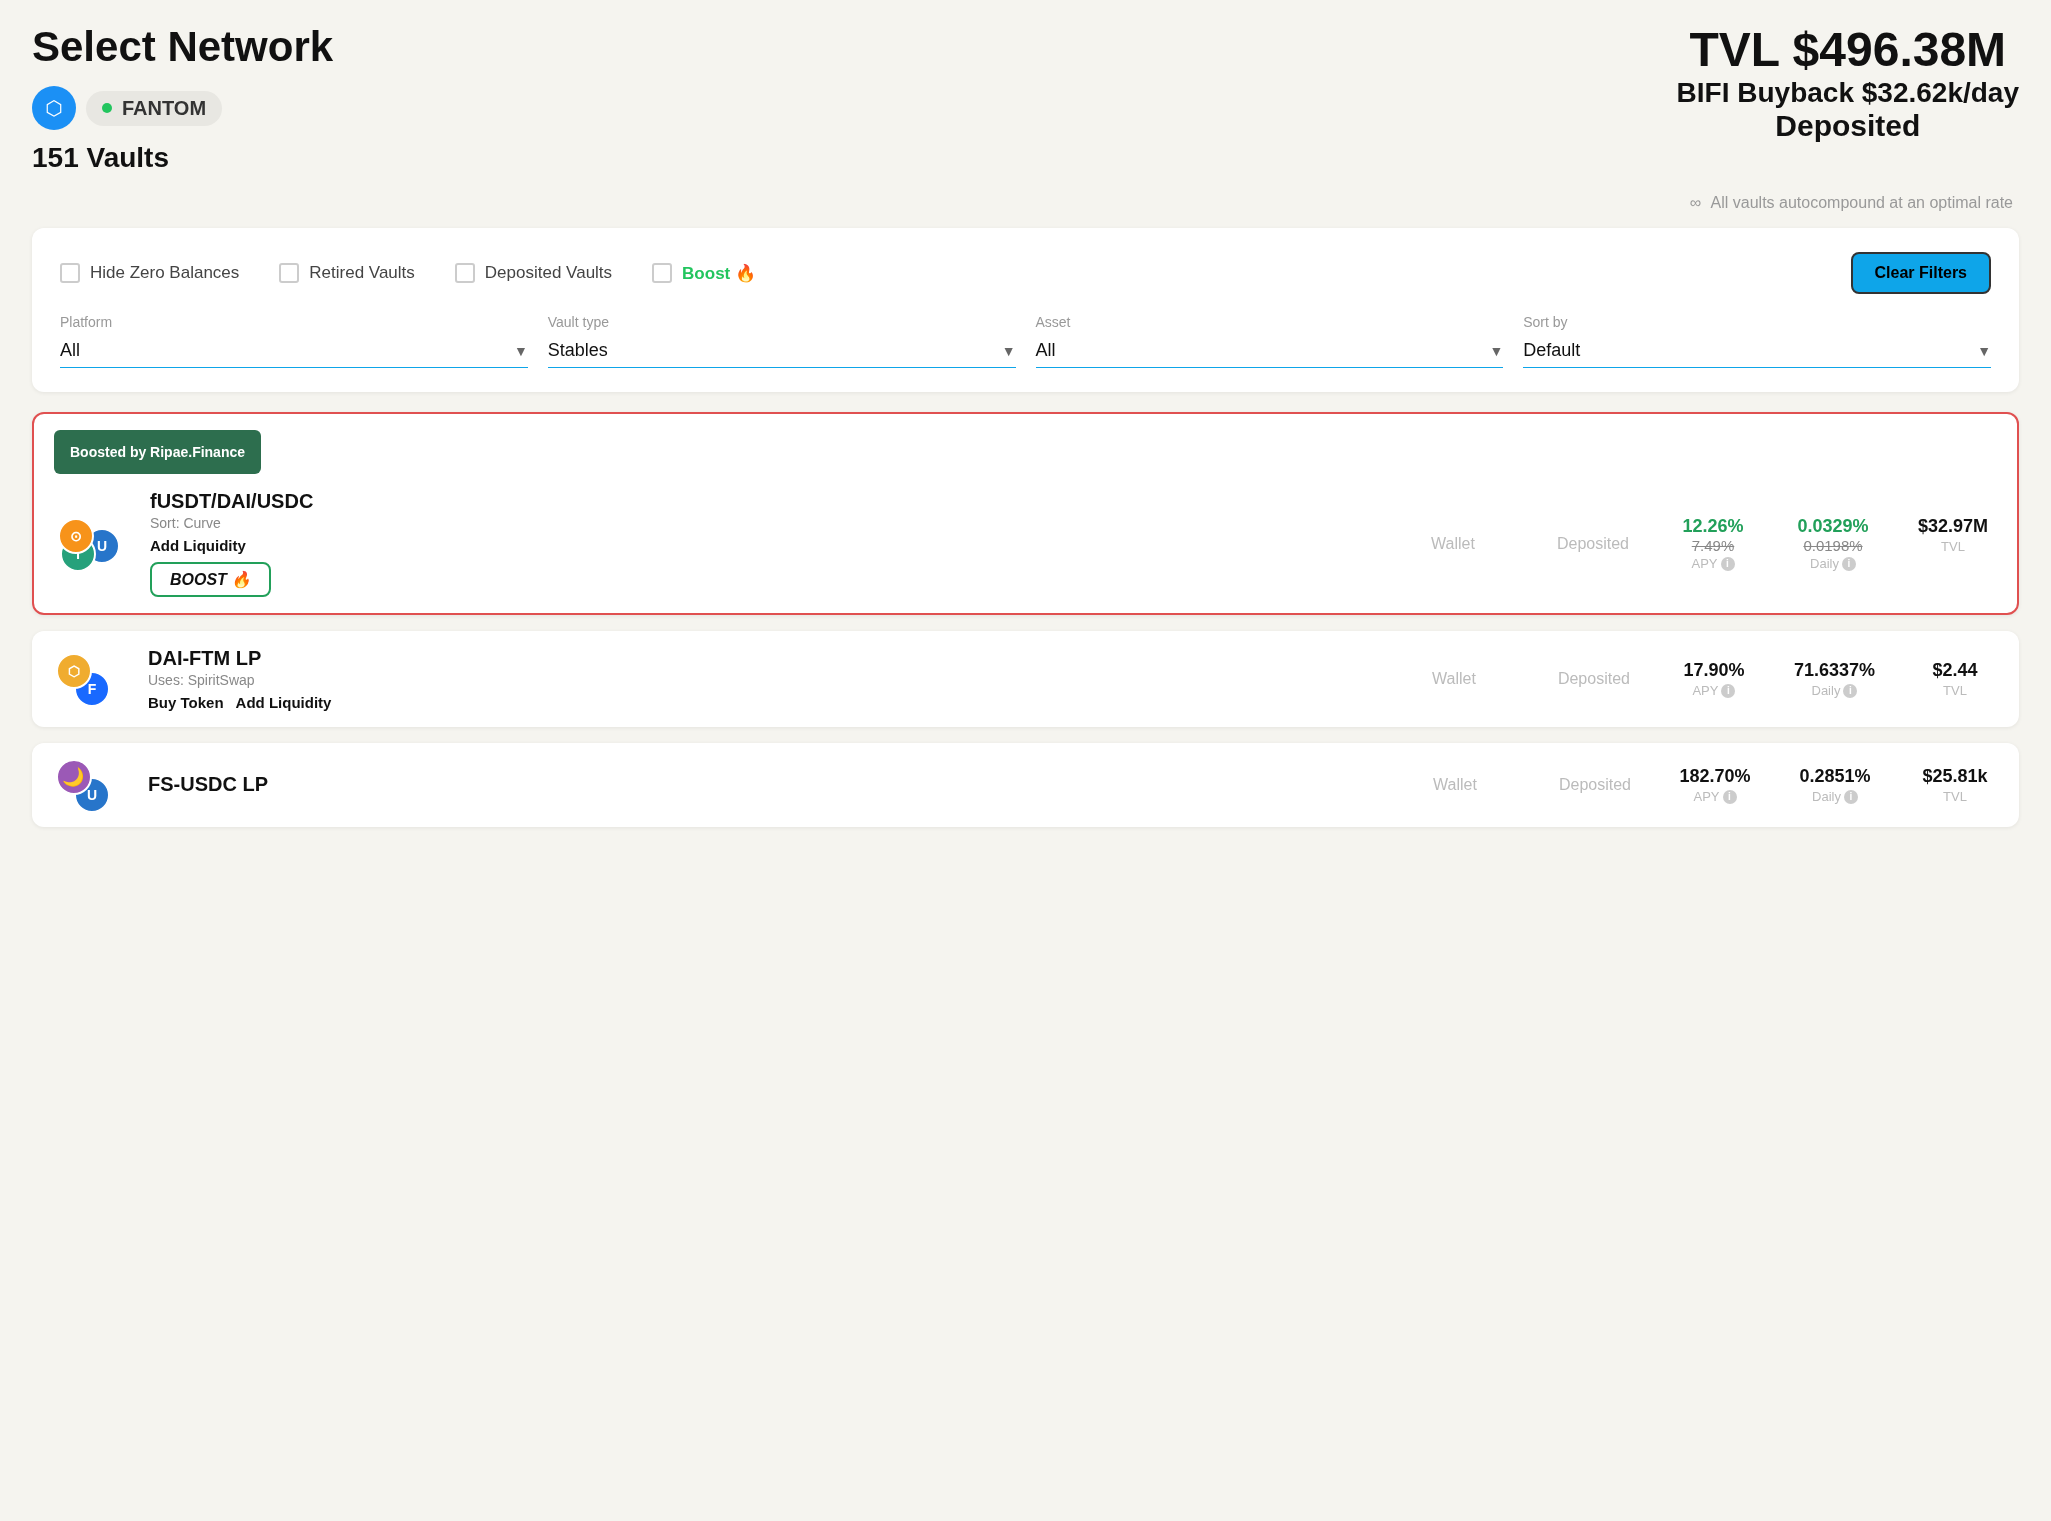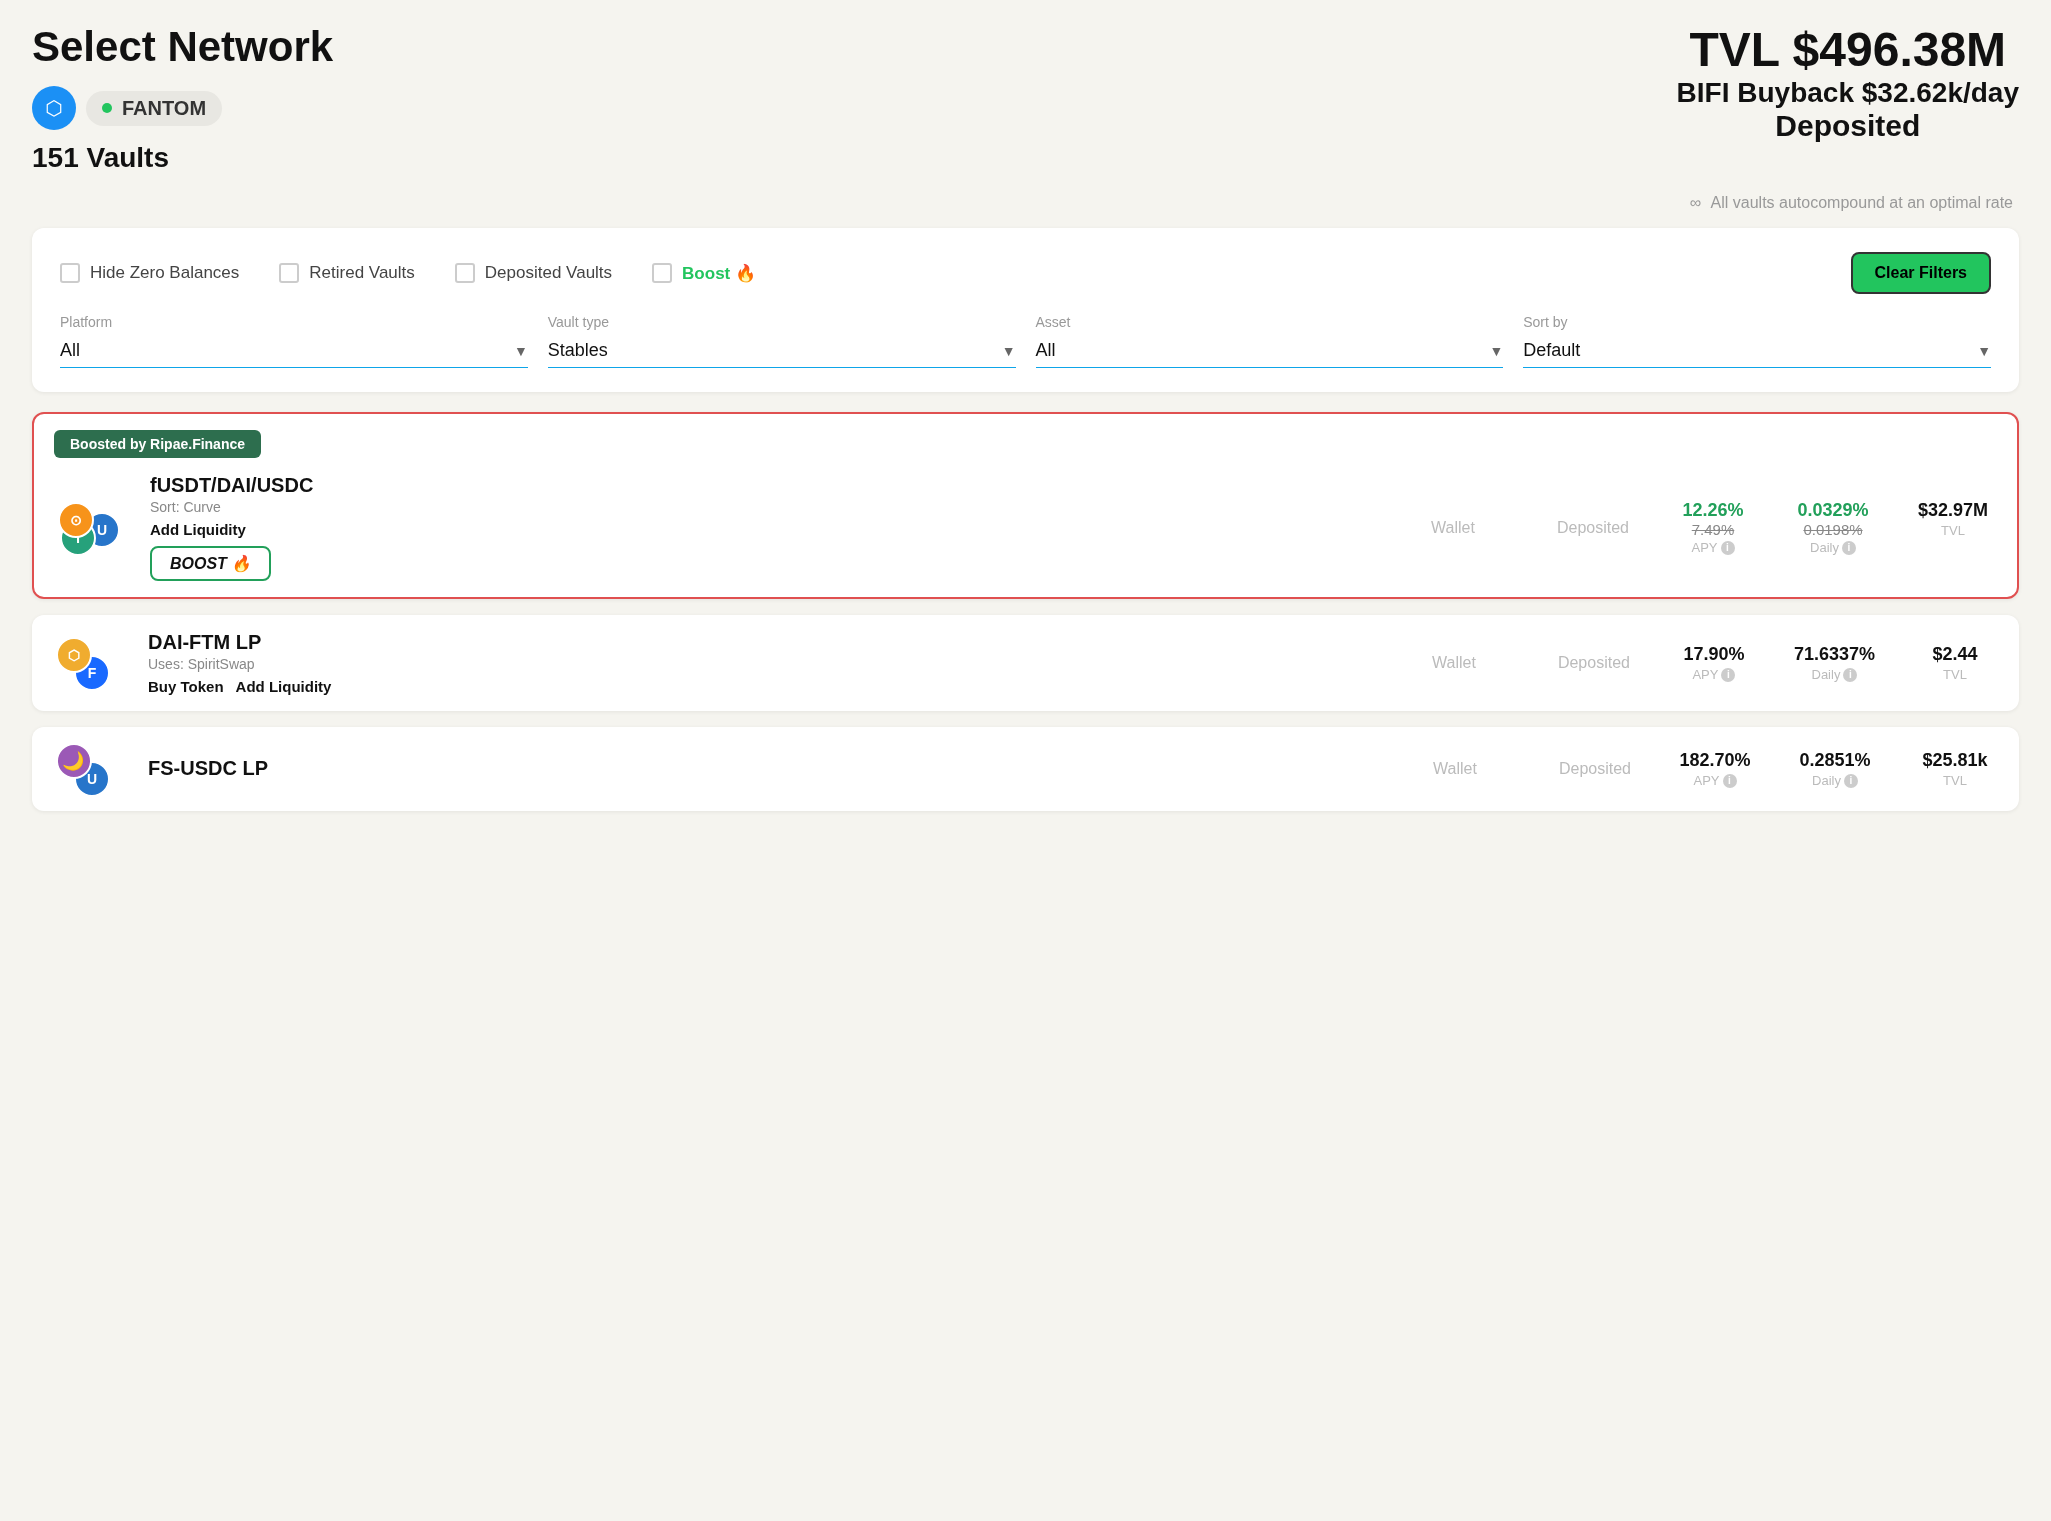--- a/index.html
+++ b/index.html
@@ -150,21 +150,21 @@
 
     .boost-label {
       color: #22c55e;
       font-weight: 600;
     }
 
     .clear-filters-btn {
       padding: 10px 22px;
       border: 2px solid #333;
       border-radius: 8px;
-      background: #22c55e;
+      background: #0ea5e9;
       font-size: 16px;
       font-weight: 600;
       cursor: pointer;
       white-space: nowrap;
     }
 
     .filter-dropdowns {
       display: grid;
       grid-template-columns: 1fr 1fr 1fr 1fr;
       gap: 20px;
@@ -215,21 +215,21 @@
 
     .vault-card.boosted {
       border: 2px solid #e05050;
     }
 
     .boost-banner {
       background: #2d6e4e;
       color: white;
       font-size: 14px;
       font-weight: 600;
-      padding: 6px 16px;
+      padding: 14px 16px;
       display: inline-block;
       border-radius: 6px;
       margin: 16px 0 0 20px;
       text-align: center;
     }
 
     .vault-content {
       display: flex;
       align-items: center;
       padding: 16px 24px;

